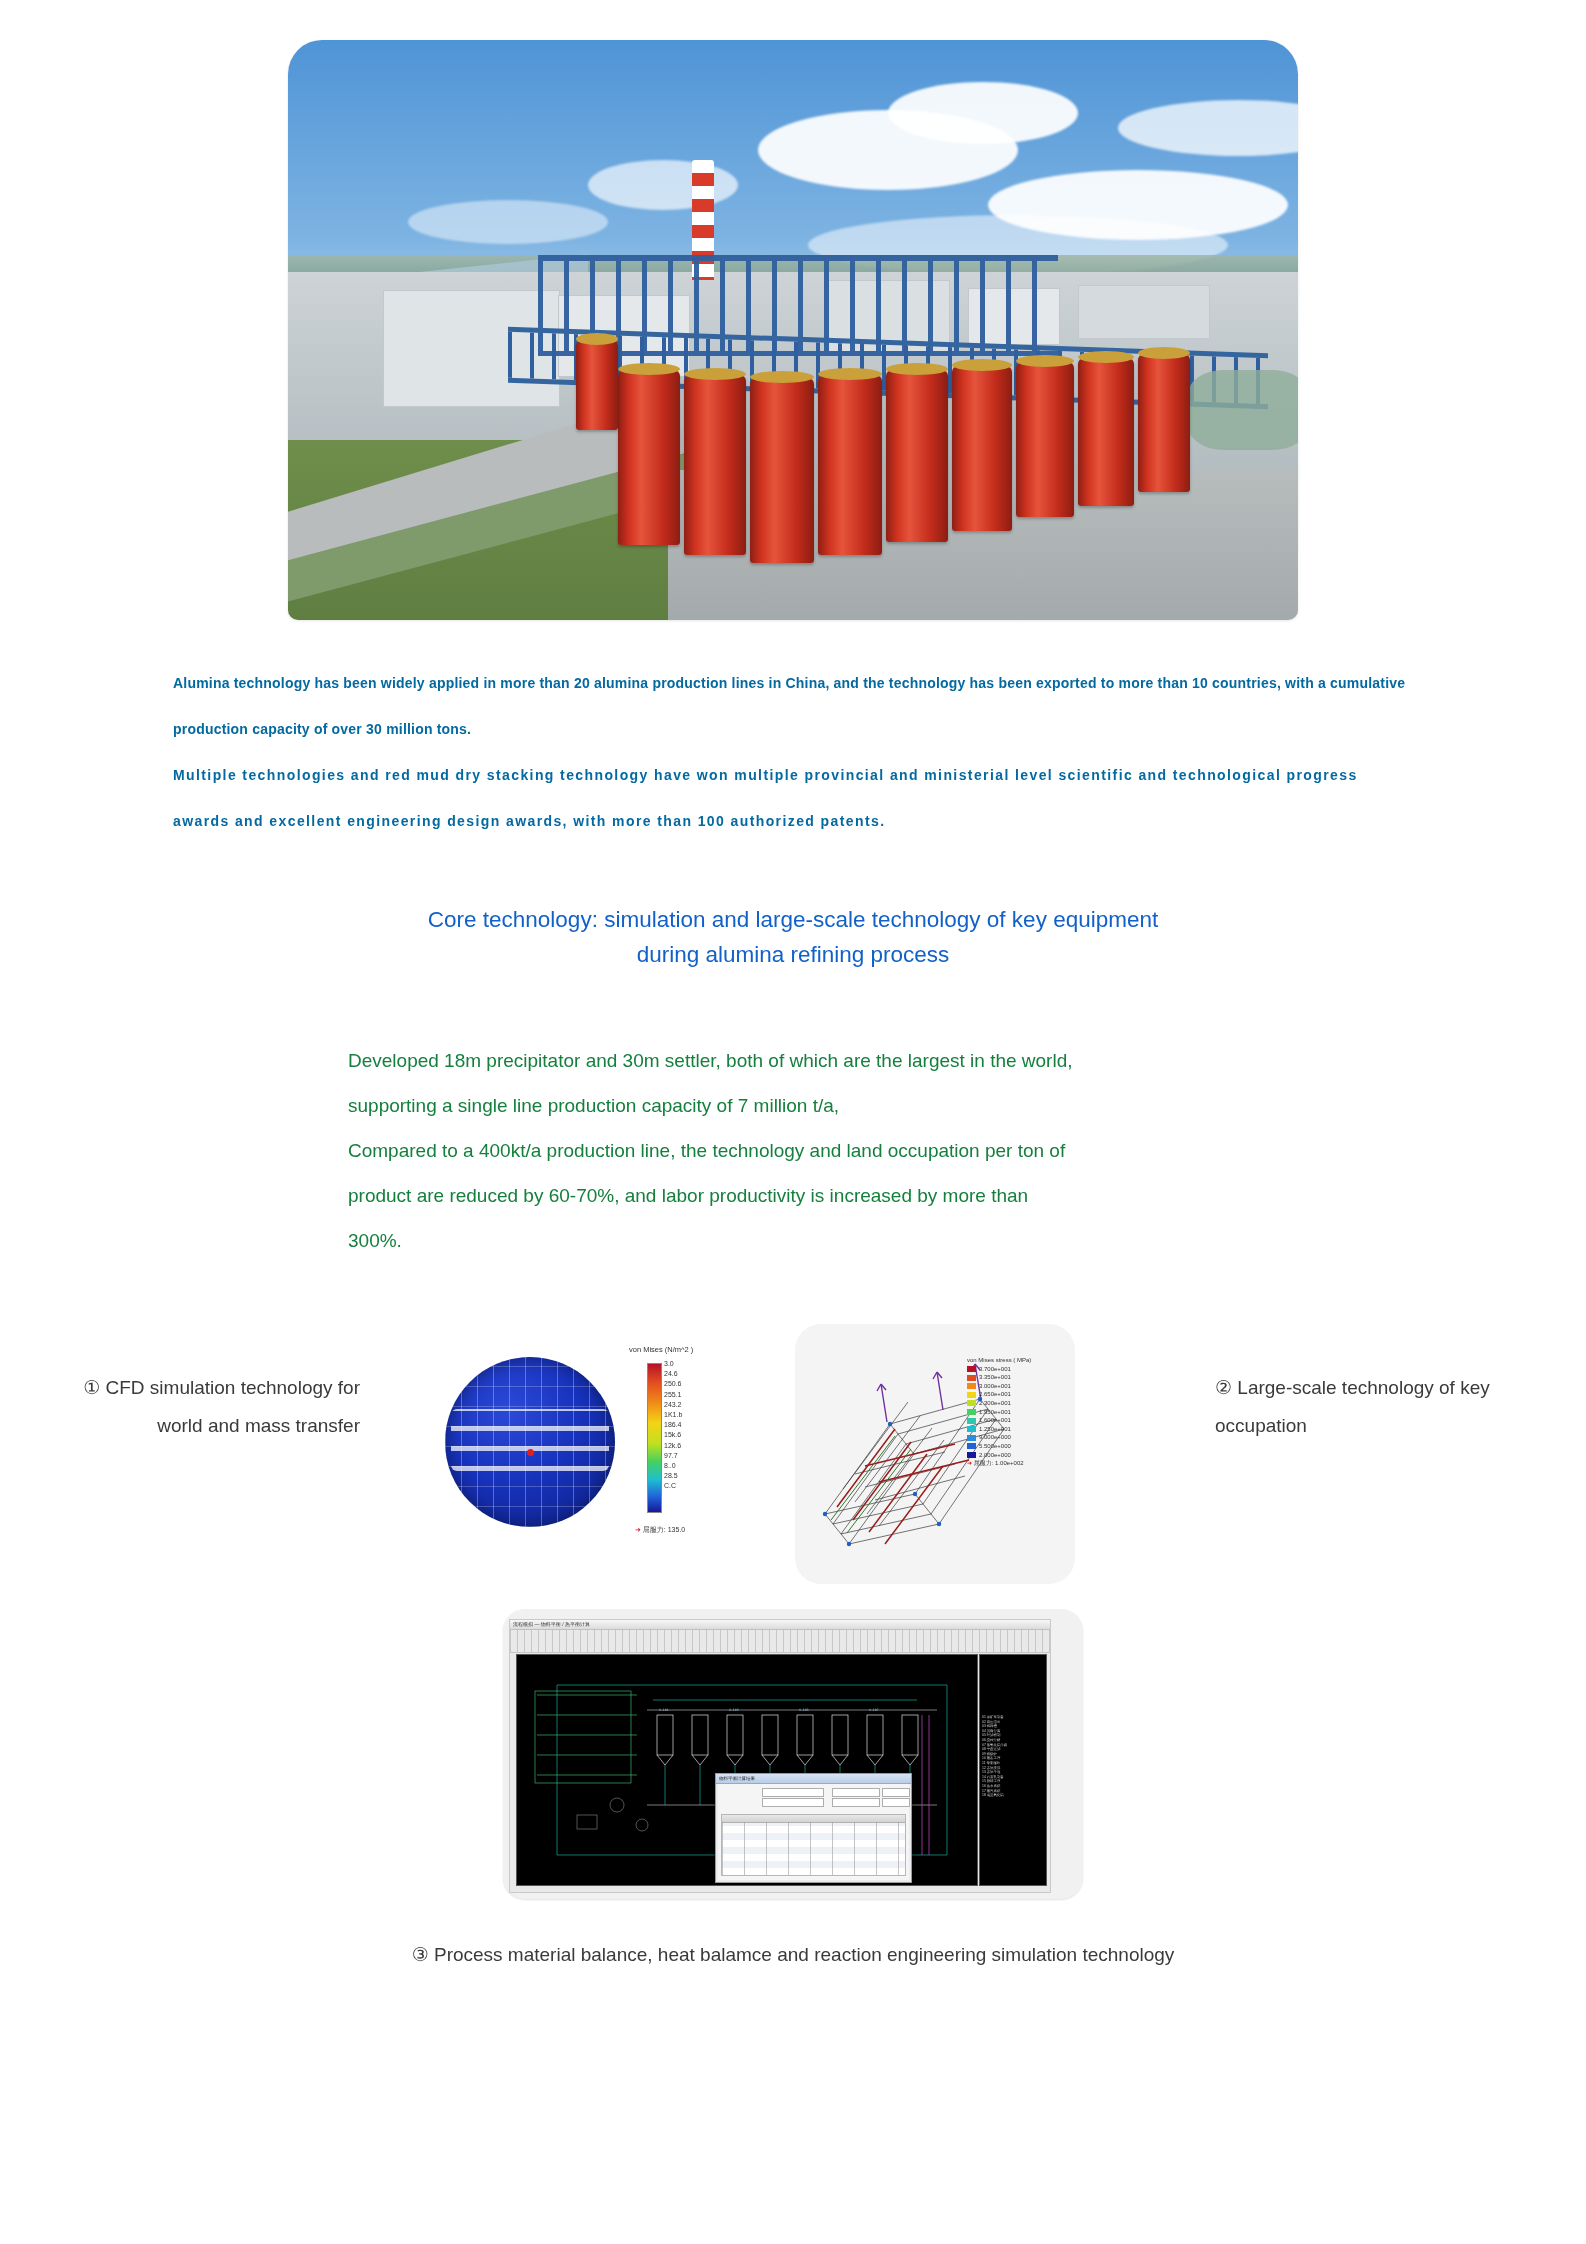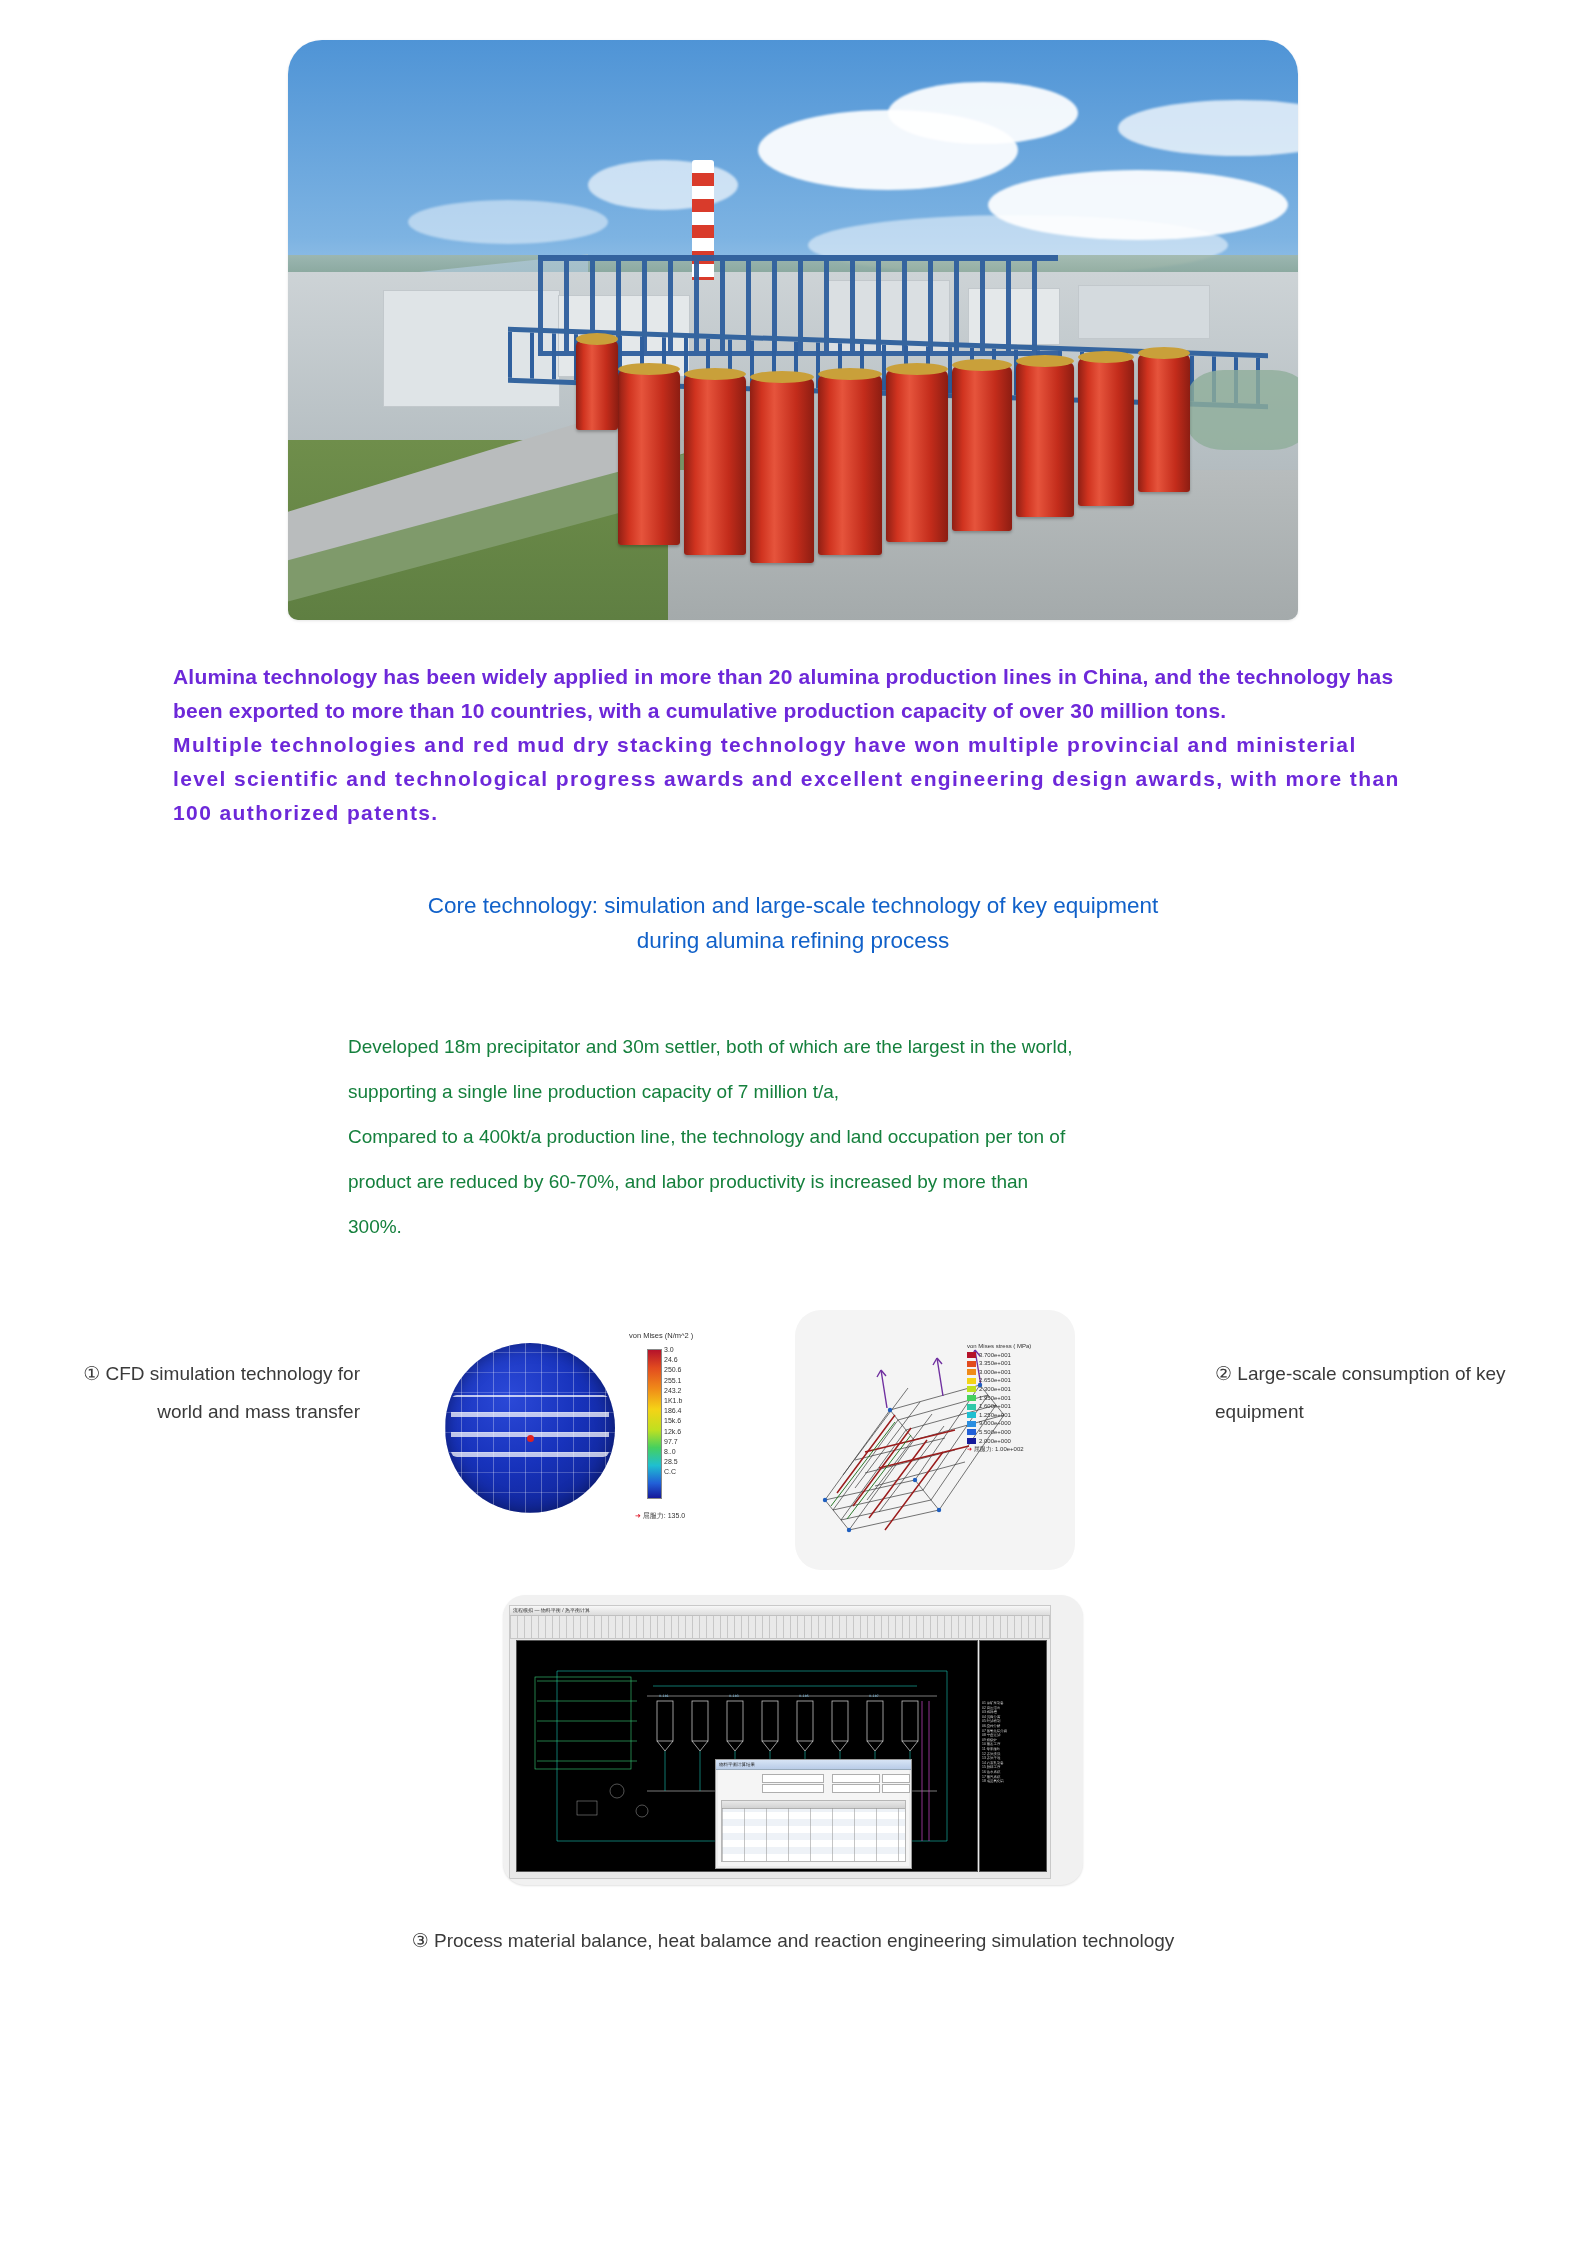--- a/index.html
+++ b/index.html
@@ -145,24 +145,24 @@
   .pond {
     position: absolute;
     left: 900px; top: 330px; width: 120px; height: 80px;
     background: #8fae9a; opacity:.8; border-radius: 30%;
   }
 
   
   .para-bold {
     width: 1240px;
     margin: 40px auto 0 auto;
-    font-size: 21px;
+    font-size: 14px;
     font-weight: bold;
-    line-height: 34px;
-    color: #6d28d9;
+    line-height: 46px;
+    color: #0369a1;
     letter-spacing: .2px;
   }
   .para-bold .spaced { letter-spacing: 1.4px; }
 
   .heading-blue {
     margin: 58px auto 0 auto;
     width: 1240px;
     text-align: center;
     color: #1161c9;
     font-size: 22.5px;
@@ -499,21 +499,21 @@
         <div><span class="sw" style="background:#45d05f"></span><span>1.950e+001</span></div>
         <div><span class="sw" style="background:#2fc8a8"></span><span>1.600e+001</span></div>
         <div><span class="sw" style="background:#1fbfd0"></span><span>1.250e+001</span></div>
         <div><span class="sw" style="background:#2a8ee0"></span><span>9.000e+000</span></div>
         <div><span class="sw" style="background:#2160d8"></span><span>5.500e+000</span></div>
         <div><span class="sw" style="background:#15199a"></span><span>2.000e+000</span></div>
         <div><span style="color:#d12">➜</span> <span>屈服力: 1.00e+002</span></div>
       </div>
     </div>
 
-    <div class="cap-right">②  Large-scale consumption of key equipment</div>
+    <div class="cap-right">②  Large-scale technology of key occupation</div>
   </div>
 
   <div class="fig-screen">
     <div class="scr-inner">
       <div class="scr-titlebar">流程模拟 — 物料平衡 / 热平衡计算</div>
       <div class="scr-toolbar"></div>
 
       <div class="scr-canvas">
         <svg class="flow-svg" viewBox="0 0 460 236">
           <g stroke="#19c7b5" stroke-width="0.6" fill="none">

